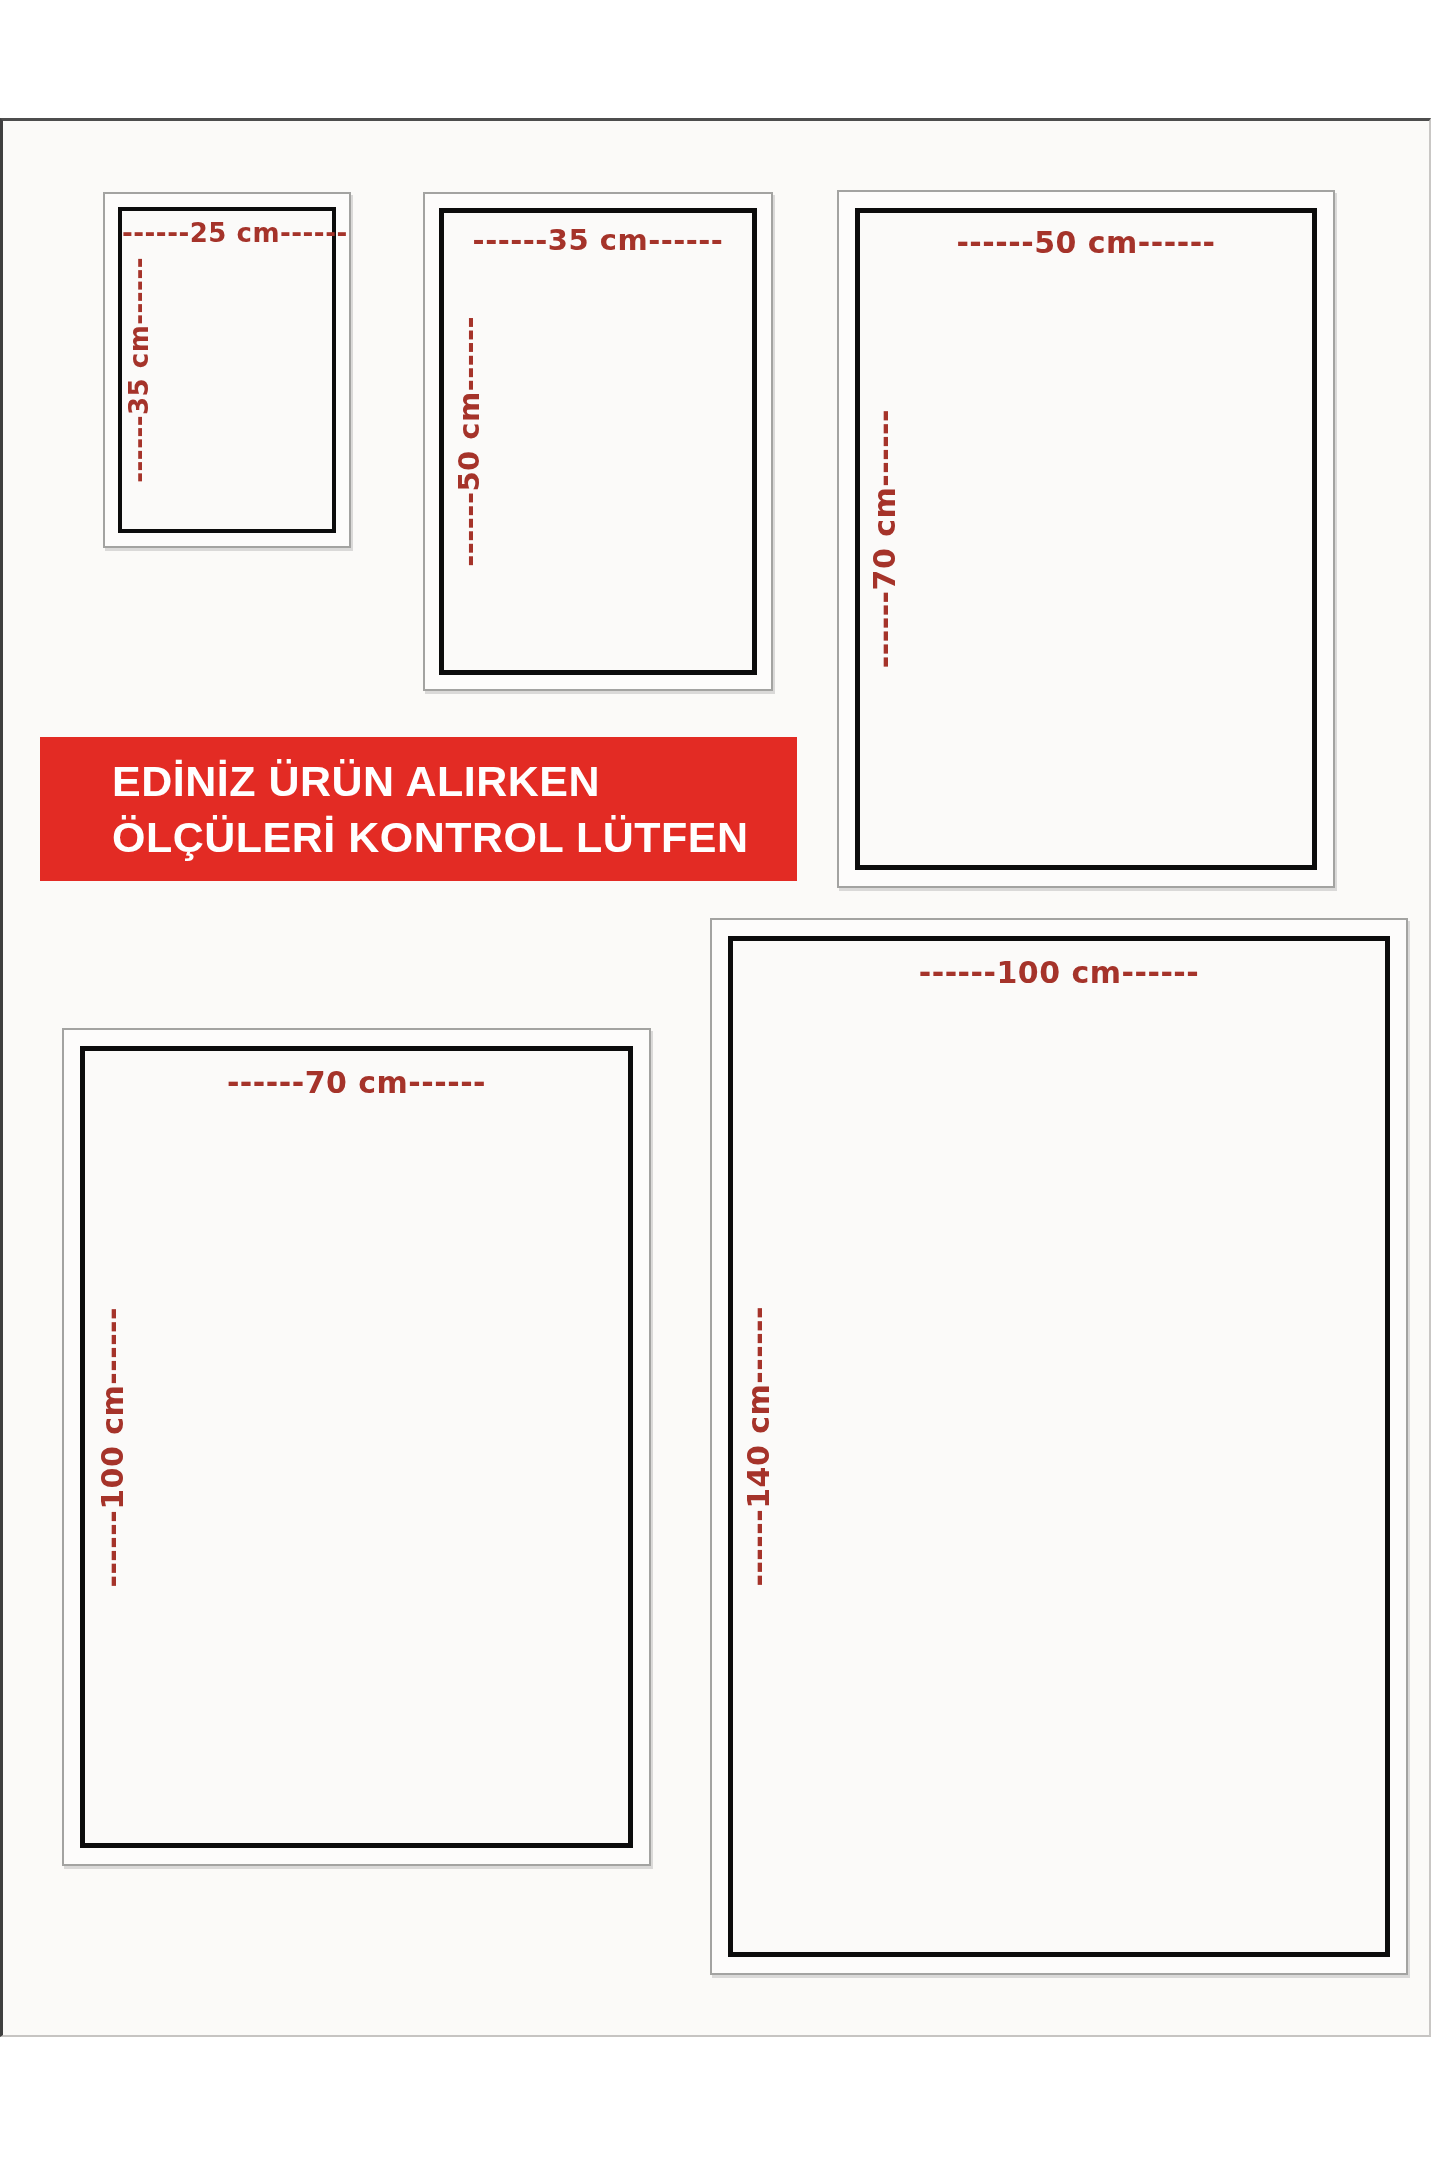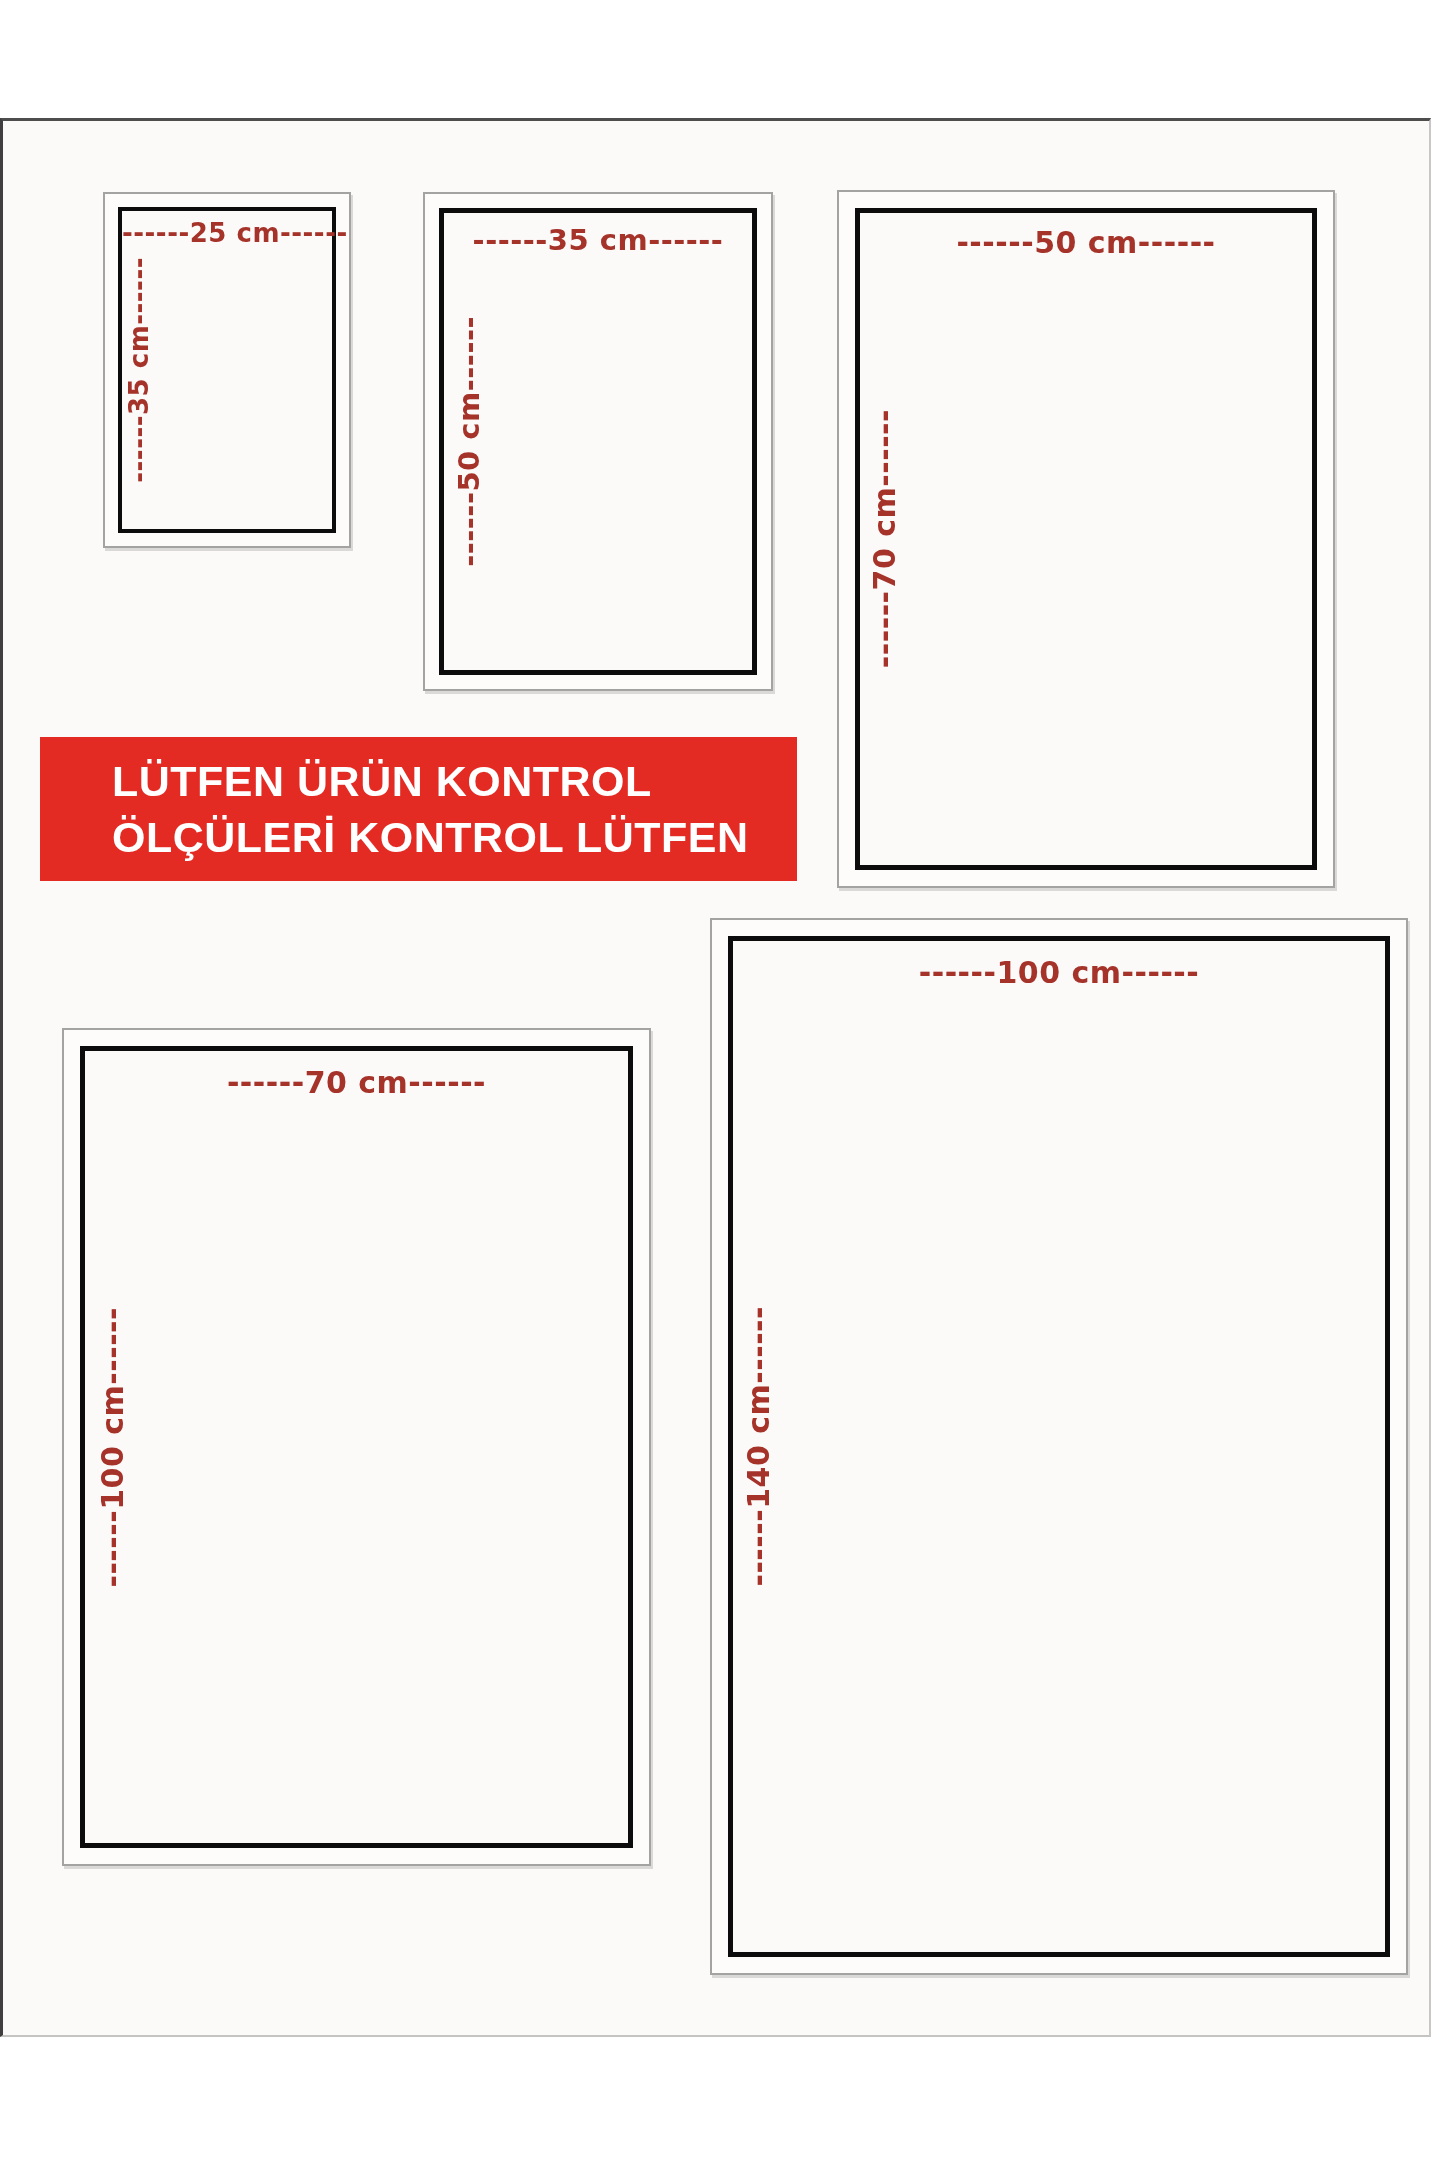--- a/index.html
+++ b/index.html
@@ -162,17 +162,17 @@
   <div class="size-box r5">
     <div class="size-inner">
       <div class="h-label dim" style="color: rgb(165, 51, 42);">------100 cm------</div>
       <div class="v-wrap">
         <div class="v-label dim" style="color: rgb(165, 51, 42);">------140 cm------</div>
       </div>
     </div>
   </div>
 
   <div class="banner" style="background: rgb(227, 43, 36); color: rgb(255, 255, 255);">
-    <div>LÜTFEN ÜRÜN KONTROL</div>
+    <div>EDİNİZ ÜRÜN ALIRKEN</div>
     <div>ÖLÇÜLERİ KONTROL LÜTFEN</div>
   </div>
 
 </div>
 
 </body></html>

